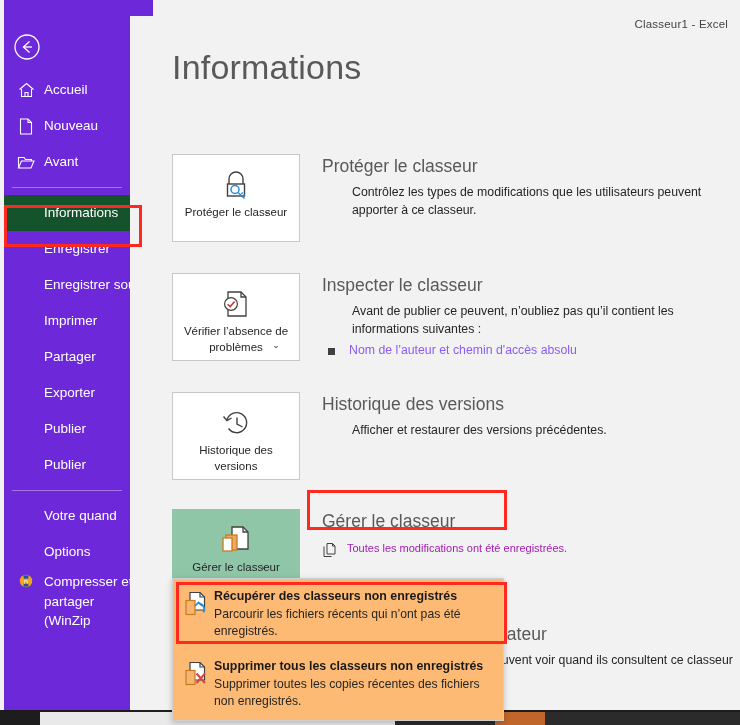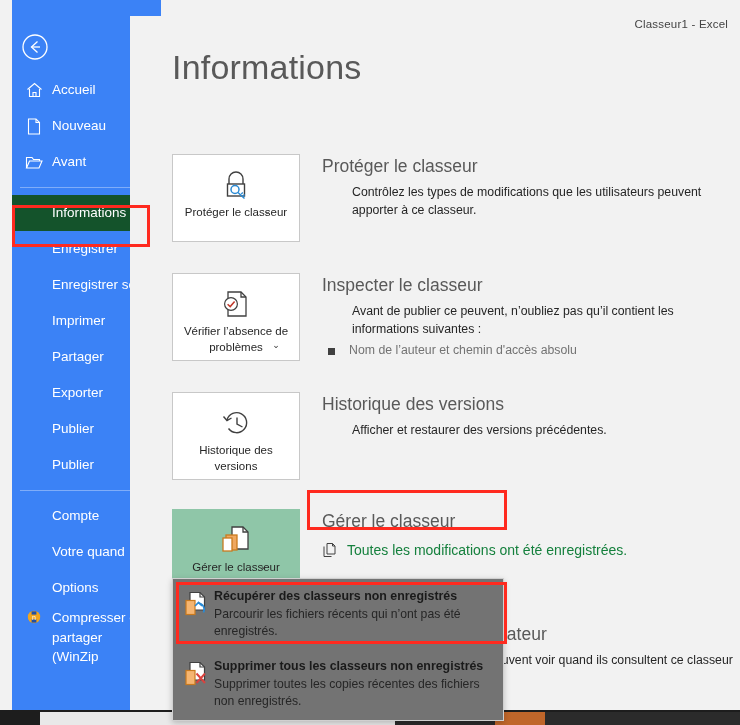--- a/index.html
+++ b/index.html
@@ -10,23 +10,23 @@
     overflow: hidden;
   }
   .app {
     position: relative;
     width: 740px; height: 725px;
     background: #f2f2f2;
   }
 
   
   .sidebar {
-    position: absolute; left: 12px; top: 0;
+    position: absolute; left: 4px; top: 0;
     width: 149px; height: 710px;
-    background: #3b82f6;
+    background: #6d28d9;
   }
   .back-btn {
     position: absolute; left: 8px; top: 32px;
     width: 30px; height: 30px;
     cursor: pointer;
   }
   .nav {
     position: absolute; left: 0; top: 72px; width: 130px;
   }
   .nav-item {
@@ -112,38 +112,38 @@
     font-size: 17.5px; color: #595959; font-weight: 400;
     line-height: 1.25; margin-bottom: 6px;
   }
   .sec-p {
     font-size: 12.3px; color: #262626; line-height: 1.45;
     max-width: 400px;
     margin-left: 30px;
   }
   .sec-li {
     display: flex; align-items: flex-start;
-    font-size: 12.3px; color: #737373; margin-top: 4px; text-align: right;
+    font-size: 12.3px; color: #8b5cf6; margin-top: 4px; text-align: right;
   }
   .sec-li .bullet {
     width: 7px; height: 7px; background: #404040;
     margin: 5px 14px 0 6px; flex: 0 0 7px;
   }
   .sec-row {
     display: flex; 
-    font-size: 14px; color: #15803d;
+    font-size: 11px; color: #a21caf;
   }
   .sec-row .mini { margin-right: 10px; display:flex; }
 
   
   .dropdown {
     position: absolute;
     left: 172px; top: 578px;
     width: 332px;
-    background: #737373;
+    background: #fdba74;
     border: 1px solid #d0d0d0;
     box-shadow: 0 2px 6px rgba(0,0,0,0.22);
     z-index: 30;
   }
   .dd-item {
     display: flex;
     padding: 9px 10px 9px 11px;
     cursor: pointer;
   }
   .dd-ico { width: 30px; flex: 0 0 30px; padding-top: 2px; }
@@ -249,23 +249,20 @@
       </div>
       <div class="nav-item no-icon">
         <span class="lbl">Publier</span>
       </div>
       <div class="nav-item no-icon">
         <span class="lbl">Publier</span>
       </div>
 
       <div class="nav-sep"></div>
 
-      <div class="nav-item no-icon">
-        <span class="lbl">Compte</span>
-      </div>
       <div class="nav-item no-icon">
         <span class="lbl">Votre quand</span>
       </div>
       <div class="nav-item no-icon">
         <span class="lbl">Options</span>
       </div>
 
       <div class="nav-item multiline">
         <span class="ico">
           <svg width="16" height="16" viewBox="0 0 16 16">

